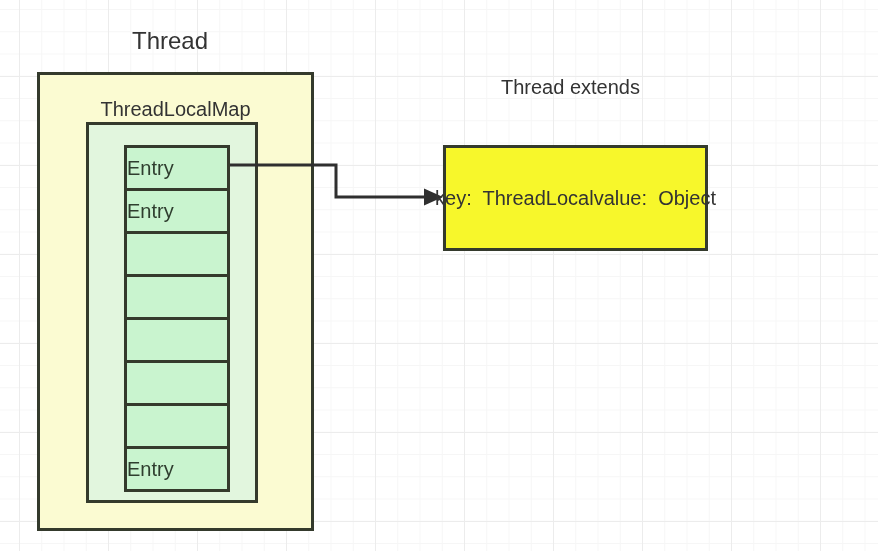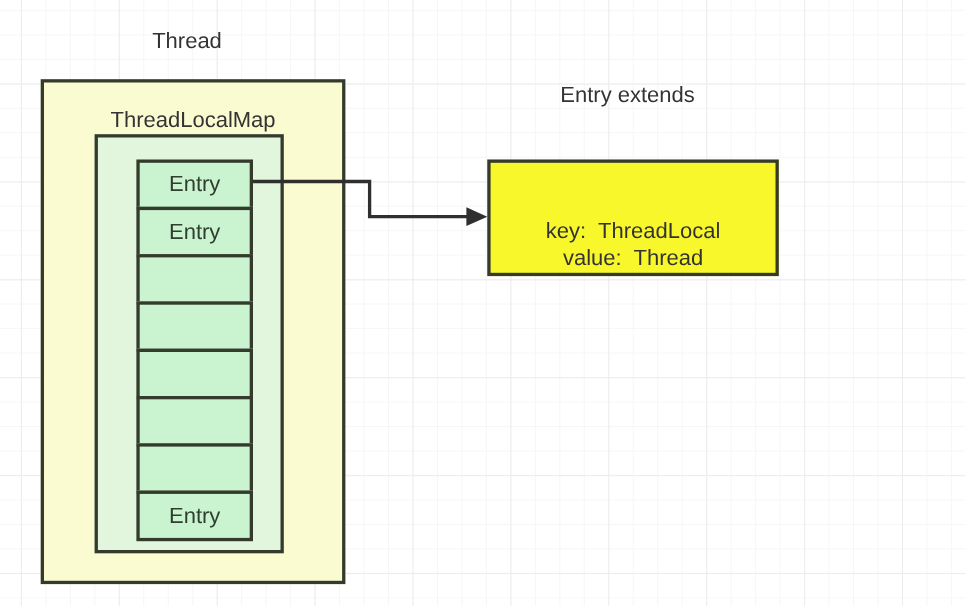--- a/index.html
+++ b/index.html
@@ -26,21 +26,21 @@
     background-image:
       linear-gradient(var(--grid-major) 1px, transparent 1px),
       linear-gradient(90deg, var(--grid-major) 1px, transparent 1px),
       linear-gradient(var(--grid-minor) 1px, transparent 1px),
       linear-gradient(90deg, var(--grid-minor) 1px, transparent 1px);
     background-size:89px 89px, 89px 89px, 22.25px 22.25px, 22.25px 22.25px;
     background-position:0 -13px, 19px 0, 0 9px, 19px 0;
   }
   .thread-label{
     position:absolute;left:100px;top:27px;width:140px;
-    text-align:center;font-size:20px;color:var(--text);
+    text-align:center;font-size:24px;color:var(--text);
   }
   .outer-box{
     position:absolute;left:37px;top:72px;width:277px;height:459px;
     background:var(--outer-box-fill);
     border:3px solid var(--box-border);
   }
   .map-label{
     position:absolute;left:0;right:0;top:23px;
     text-align:center;font-size:20px;color:var(--text);
   }
@@ -50,35 +50,35 @@
     border:3px solid var(--box-border);
   }
   .slot-stack{
     position:absolute;left:124px;top:145px;width:106px;
   }
   .slot{
     height:46px;width:106px;
     margin-top:-3px;
     border:3px solid var(--box-border);
     background:var(--slot-fill);
-    display:flex;align-items:center;justify-content:center;
+    display:flex;align-items:center;justify-content:flex-start;
   }
   .slot:first-child{margin-top:0;}
   .slot span{
     font-size:20px;color:var(--slot-text);line-height:1;
   }
   .caption{
     position:absolute;left:398px;top:75px;width:345px;
     text-align:center;font-size:20px;line-height:24px;color:var(--text);
   }
   .detail-box{
     position:absolute;left:443px;top:145px;width:265px;height:106px;
     background:var(--detail-box-fill);
     border:3px solid var(--box-border);
-    display:flex;flex-direction:column;align-items:center;justify-content:flex-end;
+    display:flex;flex-direction:row;align-items:center;justify-content:center;
   }
   .detail-box div{
     font-size:20px;line-height:25px;color:var(--text);white-space:pre;
   }
   .arrow-overlay{
     position:absolute;left:0;top:0;width:878px;height:551px;pointer-events:none;
   }
 </style>
 </head>
 <body>
@@ -119,21 +119,21 @@
         <span>Entry</span>
       </div>
     </div>
 
   <svg class="arrow-overlay" viewBox="0 0 878 551" xmlns="http://www.w3.org/2000/svg">
     <path d="M230 165 H336 V197 H427" fill="none" stroke="var(--arrow)" stroke-width="3"></path>
     <polygon points="424,188.5 443,197 424,205.5" fill="var(--arrow)"></polygon>
   </svg>
 
   <div class="caption">
-    <div>Entry extends</div>
+    <div>Thread extends</div>
   </div>
 
   <div class="detail-box">
     <div>key:  ThreadLocal</div>
-    <div>value:  Thread</div>
+    <div>value:  Object</div>
   </div>
 
 </div>
 
 </body></html>

